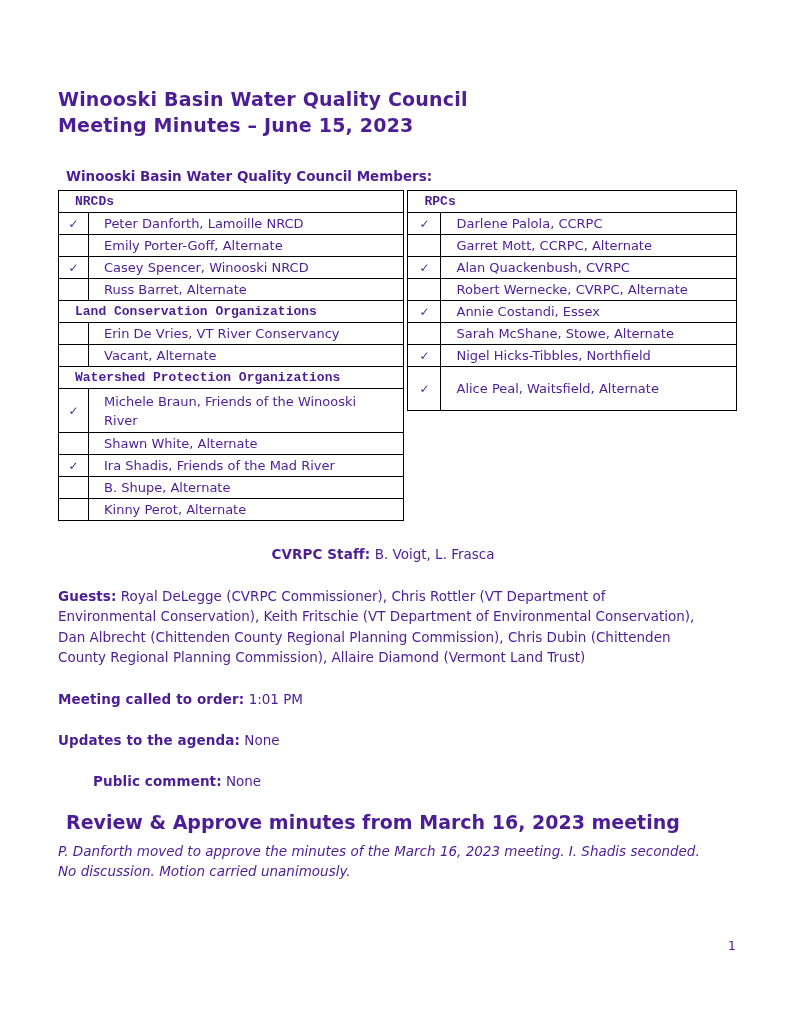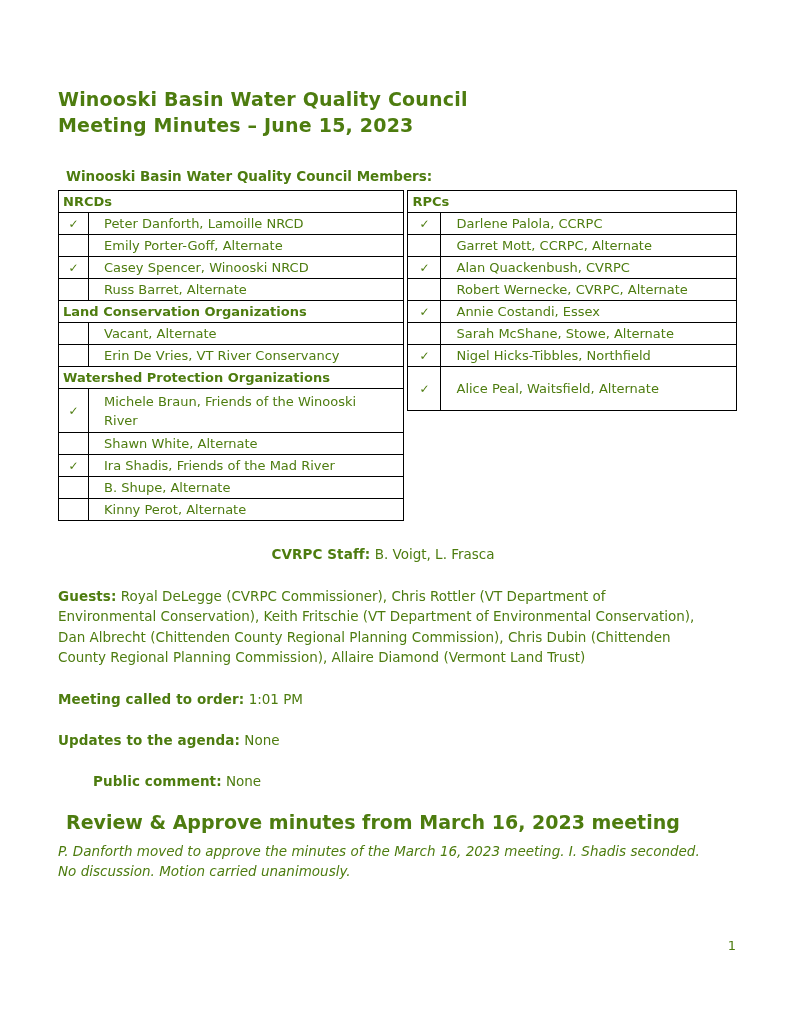--- a/index.html
+++ b/index.html
@@ -3,38 +3,38 @@
 <meta charset="utf-8">
 <style>
   html,body { margin:0; padding:0; background:#ffffff; }
   .page {
     position:relative;
     width:791px; height:1024px;
     background:#ffffff;
     box-sizing:border-box;
     padding:86px 54px 0 58px;
     font-family:"DejaVu Sans", sans-serif;
-    color:#4d7c0f;
+    color:#4c1d95;
     overflow:hidden;
   }
   .title {
     font-size:19px; font-weight:bold; line-height:26px;
     letter-spacing:0.2px;
     margin:0 0 30px 0;
   }
   .members-heading {
     font-size:13.5px; font-weight:bold;
     margin:0 0 6px 8px;
   }
   .tables { display:flex; align-items:flex-start; }
   .tbl { border-collapse:collapse; font-size:13px; table-layout:fixed; }
   .tbl td { border:1.5px solid #000; padding:0; }
   .tbl td.check { text-align:center; font-size:12px; }
   .tbl td.name { padding:1px 15px; line-height:19px; }
-  .tbl tr.hdr td { font-weight:bold; font-size:13px; padding:1px 4px; height:19px; }
+  .tbl tr.hdr td { font-weight:bold; font-size:13px; padding:1px 16px; height:19px;font-family:Liberation Mono, monospace; }
   .tbl tr.row td { height:19px; }
   .tbl tr.tall td { height:41px; }
   .tbl-left { width:347px; margin-right:3px; }
   .tbl-right { width:330px; }
   .col-check-l { width:30px; }
   .col-check-r { width:33px; }
   .para {
     font-size:13.5px; line-height:20.5px;
     max-width:650px;
     margin:0;
@@ -91,25 +91,25 @@
       </tr>
       <tr class="row">
         <td class="check"></td>
         <td class="name">Russ Barret, Alternate</td>
       </tr>
       <tr class="hdr">
             <td colspan="2">Land Conservation Organizations</td>
           </tr>
       <tr class="row">
         <td class="check"></td>
-        <td class="name">Vacant, Alternate</td>
+        <td class="name">Erin De Vries, VT River Conservancy</td>
       </tr>
       <tr class="row">
         <td class="check"></td>
-        <td class="name">Erin De Vries, VT River Conservancy</td>
+        <td class="name">Vacant, Alternate</td>
       </tr>
       <tr class="hdr">
             <td colspan="2">Watershed Protection Organizations</td>
           </tr>
       <tr class="row tall">
         <td class="check">✓</td>
         <td class="name">Michele Braun, Friends of the Winooski River</td>
       </tr>
       <tr class="row">
         <td class="check"></td>

